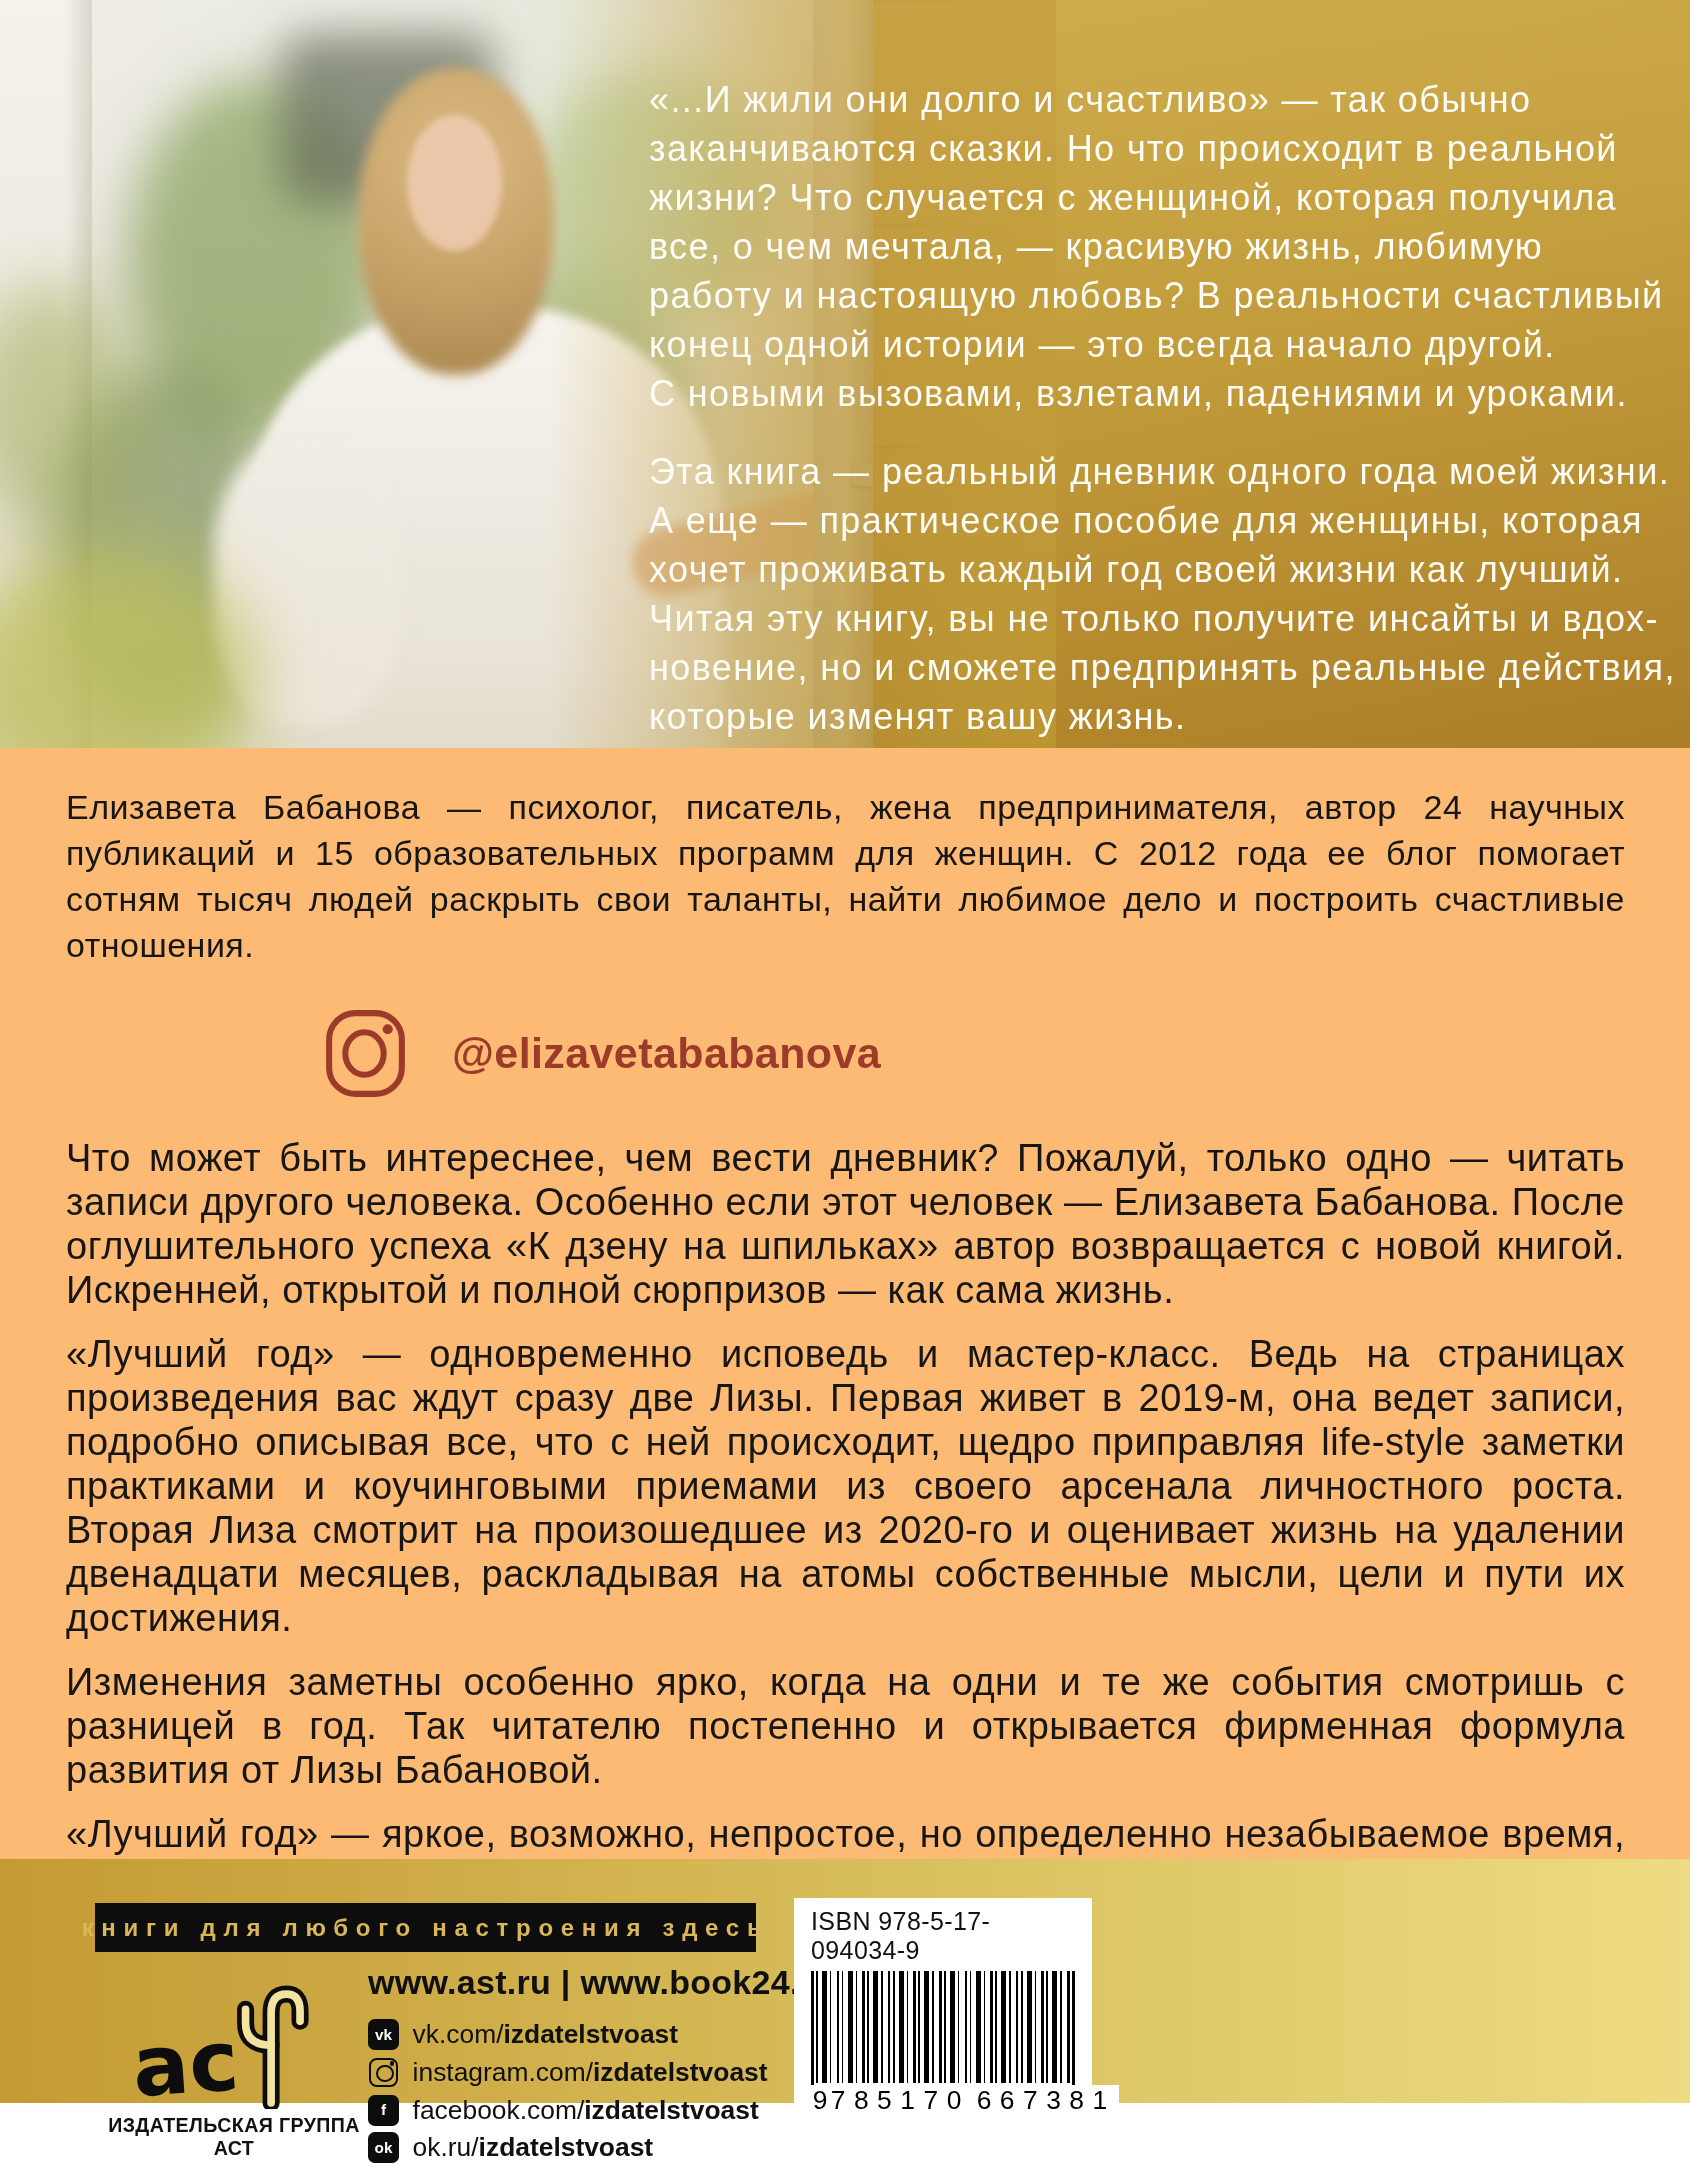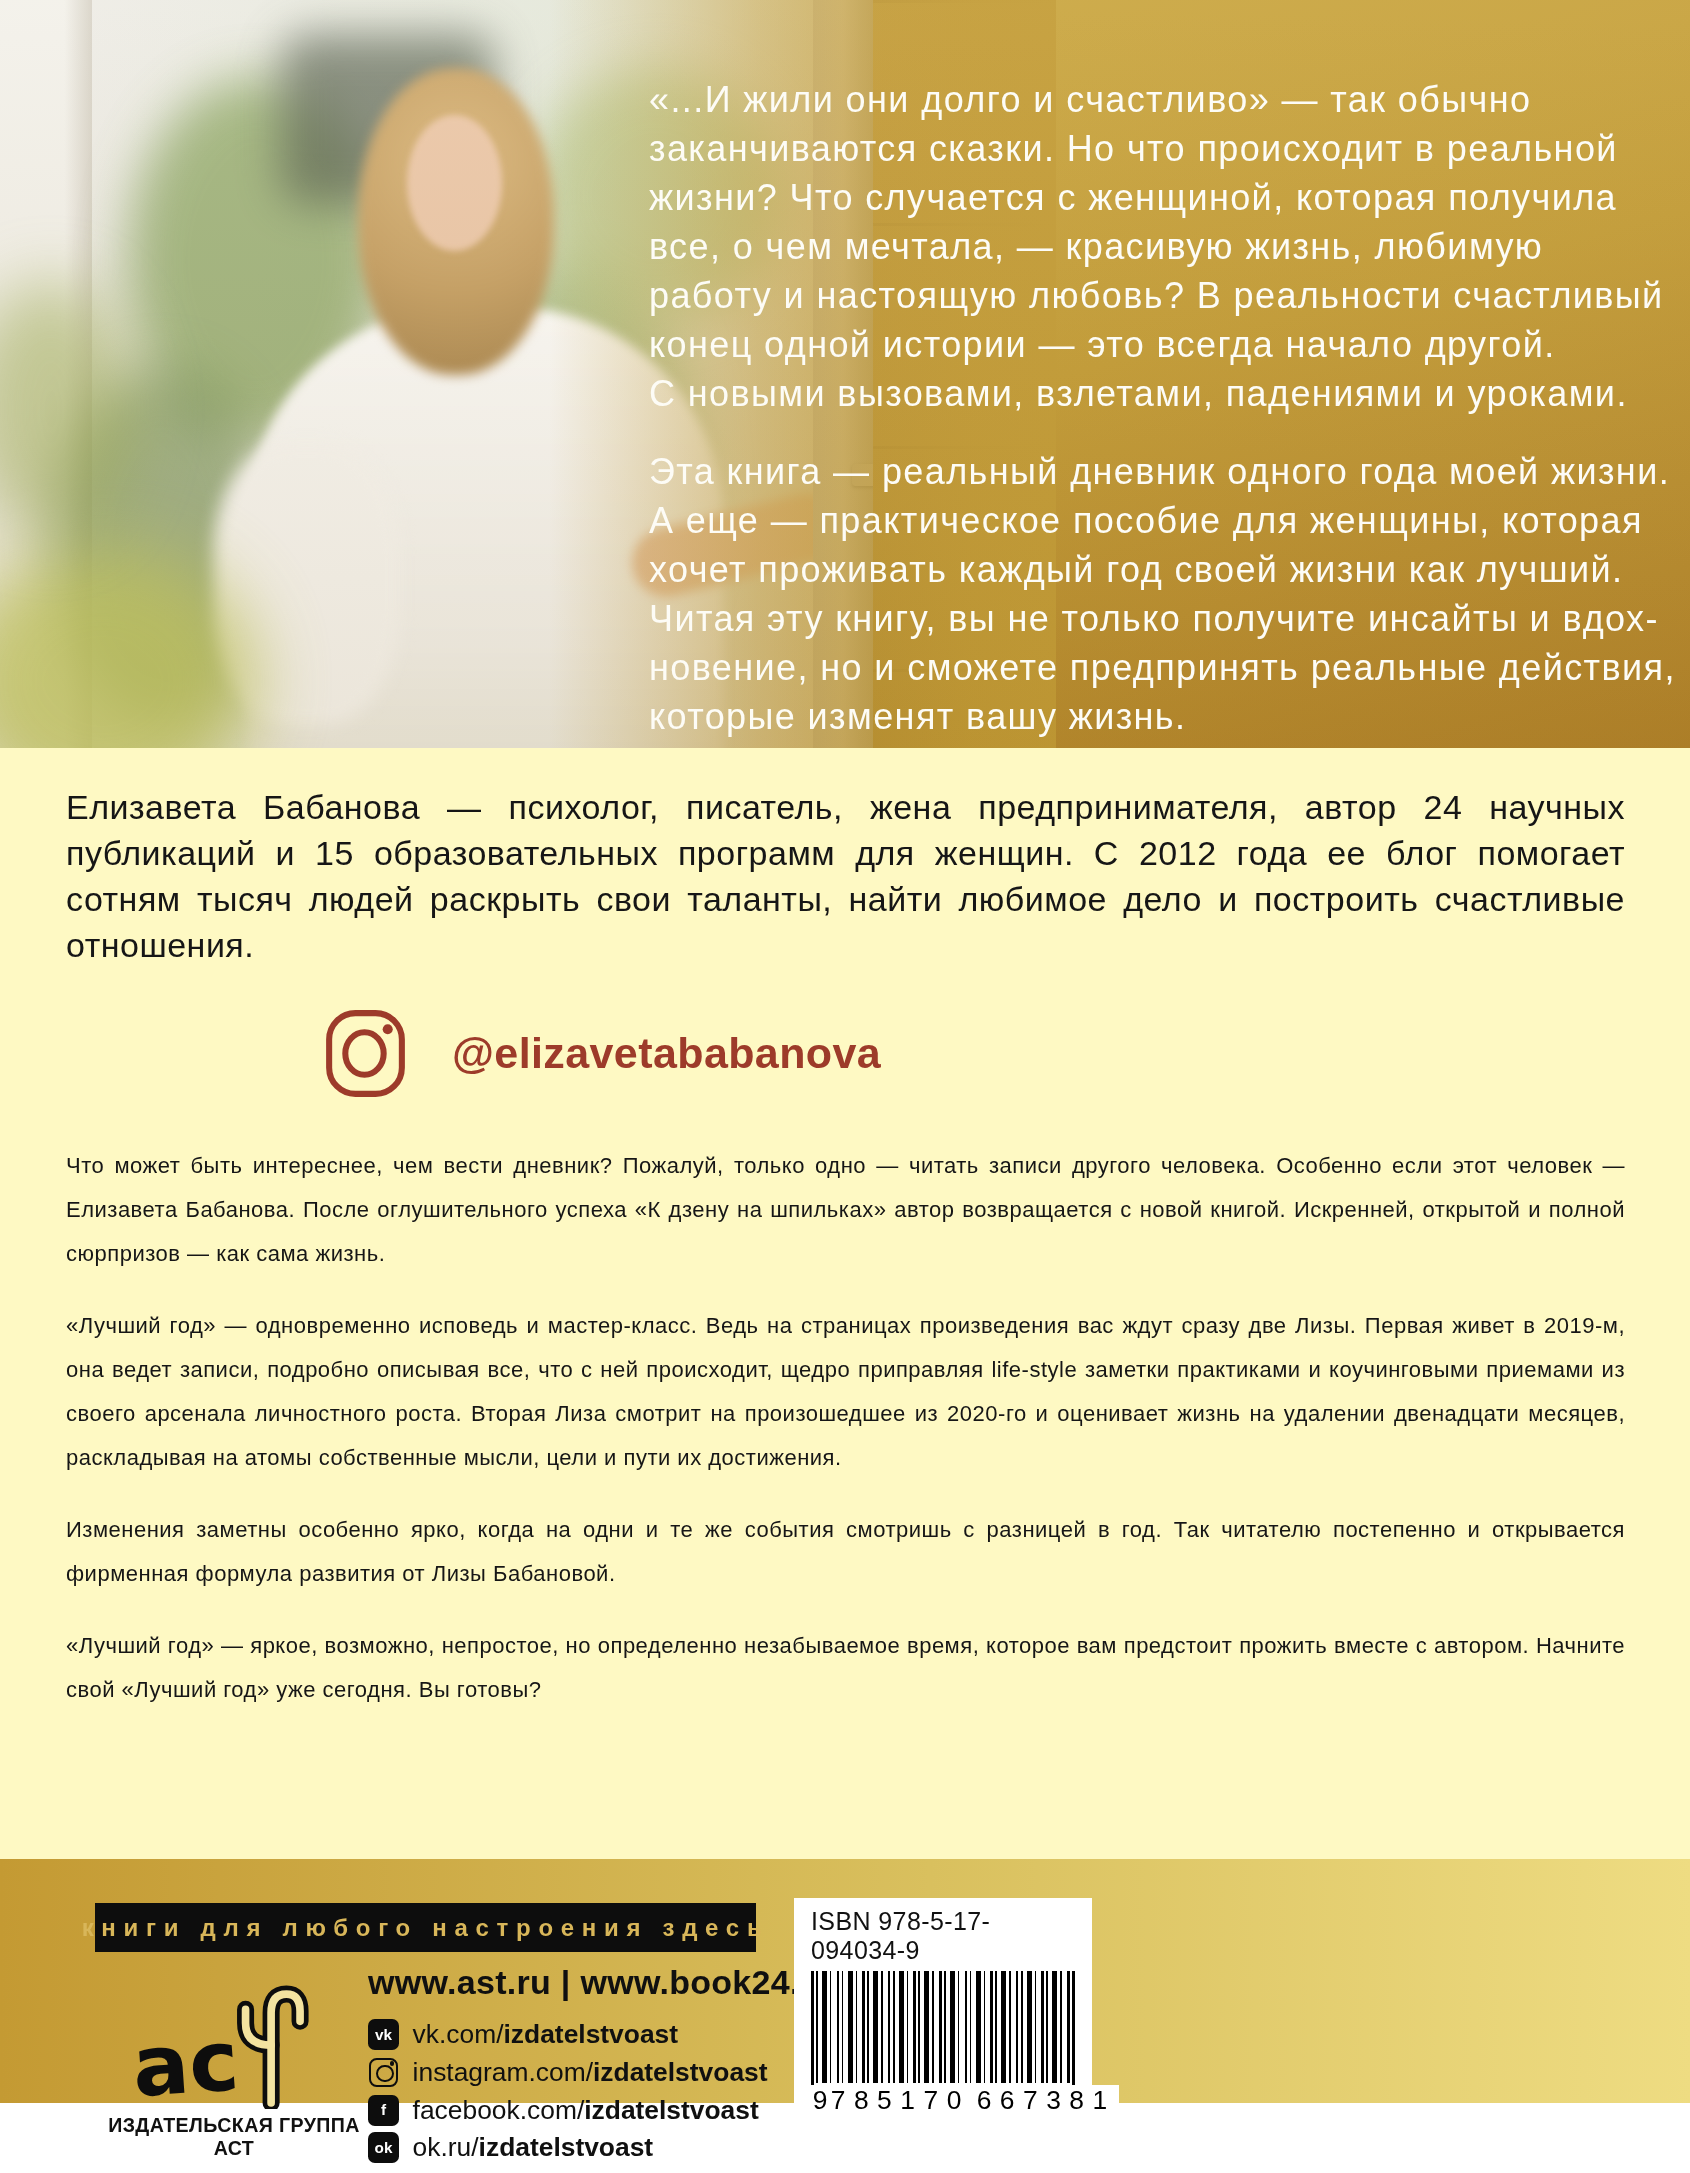--- a/index.html
+++ b/index.html
@@ -42,28 +42,28 @@
   .leaf-fore2{left:-34px;top:281px;width:170px;height:256px;background:#9fae57;opacity:.55;filter:blur(32px);}
   .gold-fade{position:absolute;inset:0;
     background:linear-gradient(90deg,rgba(196,157,55,0) 52%,rgba(196,157,55,.55) 72%,rgba(196,157,55,.95) 92%,#c49d37 100%);}
   .hero-vignette{position:absolute;inset:0;background:linear-gradient(180deg,rgba(255,255,255,.06) 0%,rgba(120,80,10,.10) 100%);}
 
   .hero-text{position:absolute;left:649px;top:75px;width:1031px;color:#fdfcf6;}
   .hero-text p{white-space:pre-line;font-size:36px;line-height:49px;letter-spacing:1.4px;font-weight:400;}
   .hero-text p + p{margin-top:29px;}
 
   
-  .mid{position:relative;width:100%;height:1111px;background:#fef9c3;padding:36px 66px 11px 66px;overflow:hidden;color:var(--ink);}
+  .mid{position:relative;width:100%;height:1111px;background:#fdba74;padding:36px 66px 11px 66px;overflow:hidden;color:var(--ink);}
   .bio{font-size:34px;line-height:46px;letter-spacing:0.5px;text-align:justify;}
   .contacts{display:flex;align-items:center;margin:22px 0 5.1px 36px;height:126px;}
   .contact{display:flex;align-items:center;}
   .contact .cicon{flex:0 0 auto;display:inline-flex;}
   .contact .handle{color:var(--maroon);font-weight:700;font-size:43px;letter-spacing:0.4px;margin-left:36px;}
   .contact.instagram{margin-left:213px;}
-  .para{font-size:22px;line-height:44px;letter-spacing:0.5px;text-align:justify;margin-top:28px;}
+  .para{font-size:38px;line-height:44px;letter-spacing:0.5px;text-align:justify;margin-top:20px;}
 
   
   .footer{position:relative;width:100%;height:244px;
     background:linear-gradient(90deg,var(--gold-foot-left) 0%,#d9c05e 55%,var(--gold-foot-right) 100%);}
   .tagline-bar{position:absolute;left:95px;top:44px;width:661px;height:49px;background:#0d0d0d;
     display:flex;align-items:center;justify-content:center;}
   .tagline-bar span{color:var(--bar-text);font-size:24px;font-weight:700;letter-spacing:7.7px;white-space:nowrap;}
   .publisher{position:absolute;left:102px;top:101px;width:264px;text-align:center;}
   .ast-logo{display:block;margin:0 auto;}
   .publisher-caption{margin-top:5.1px;font-size:19.6px;font-weight:600;letter-spacing:0.4px;color:#111;}

